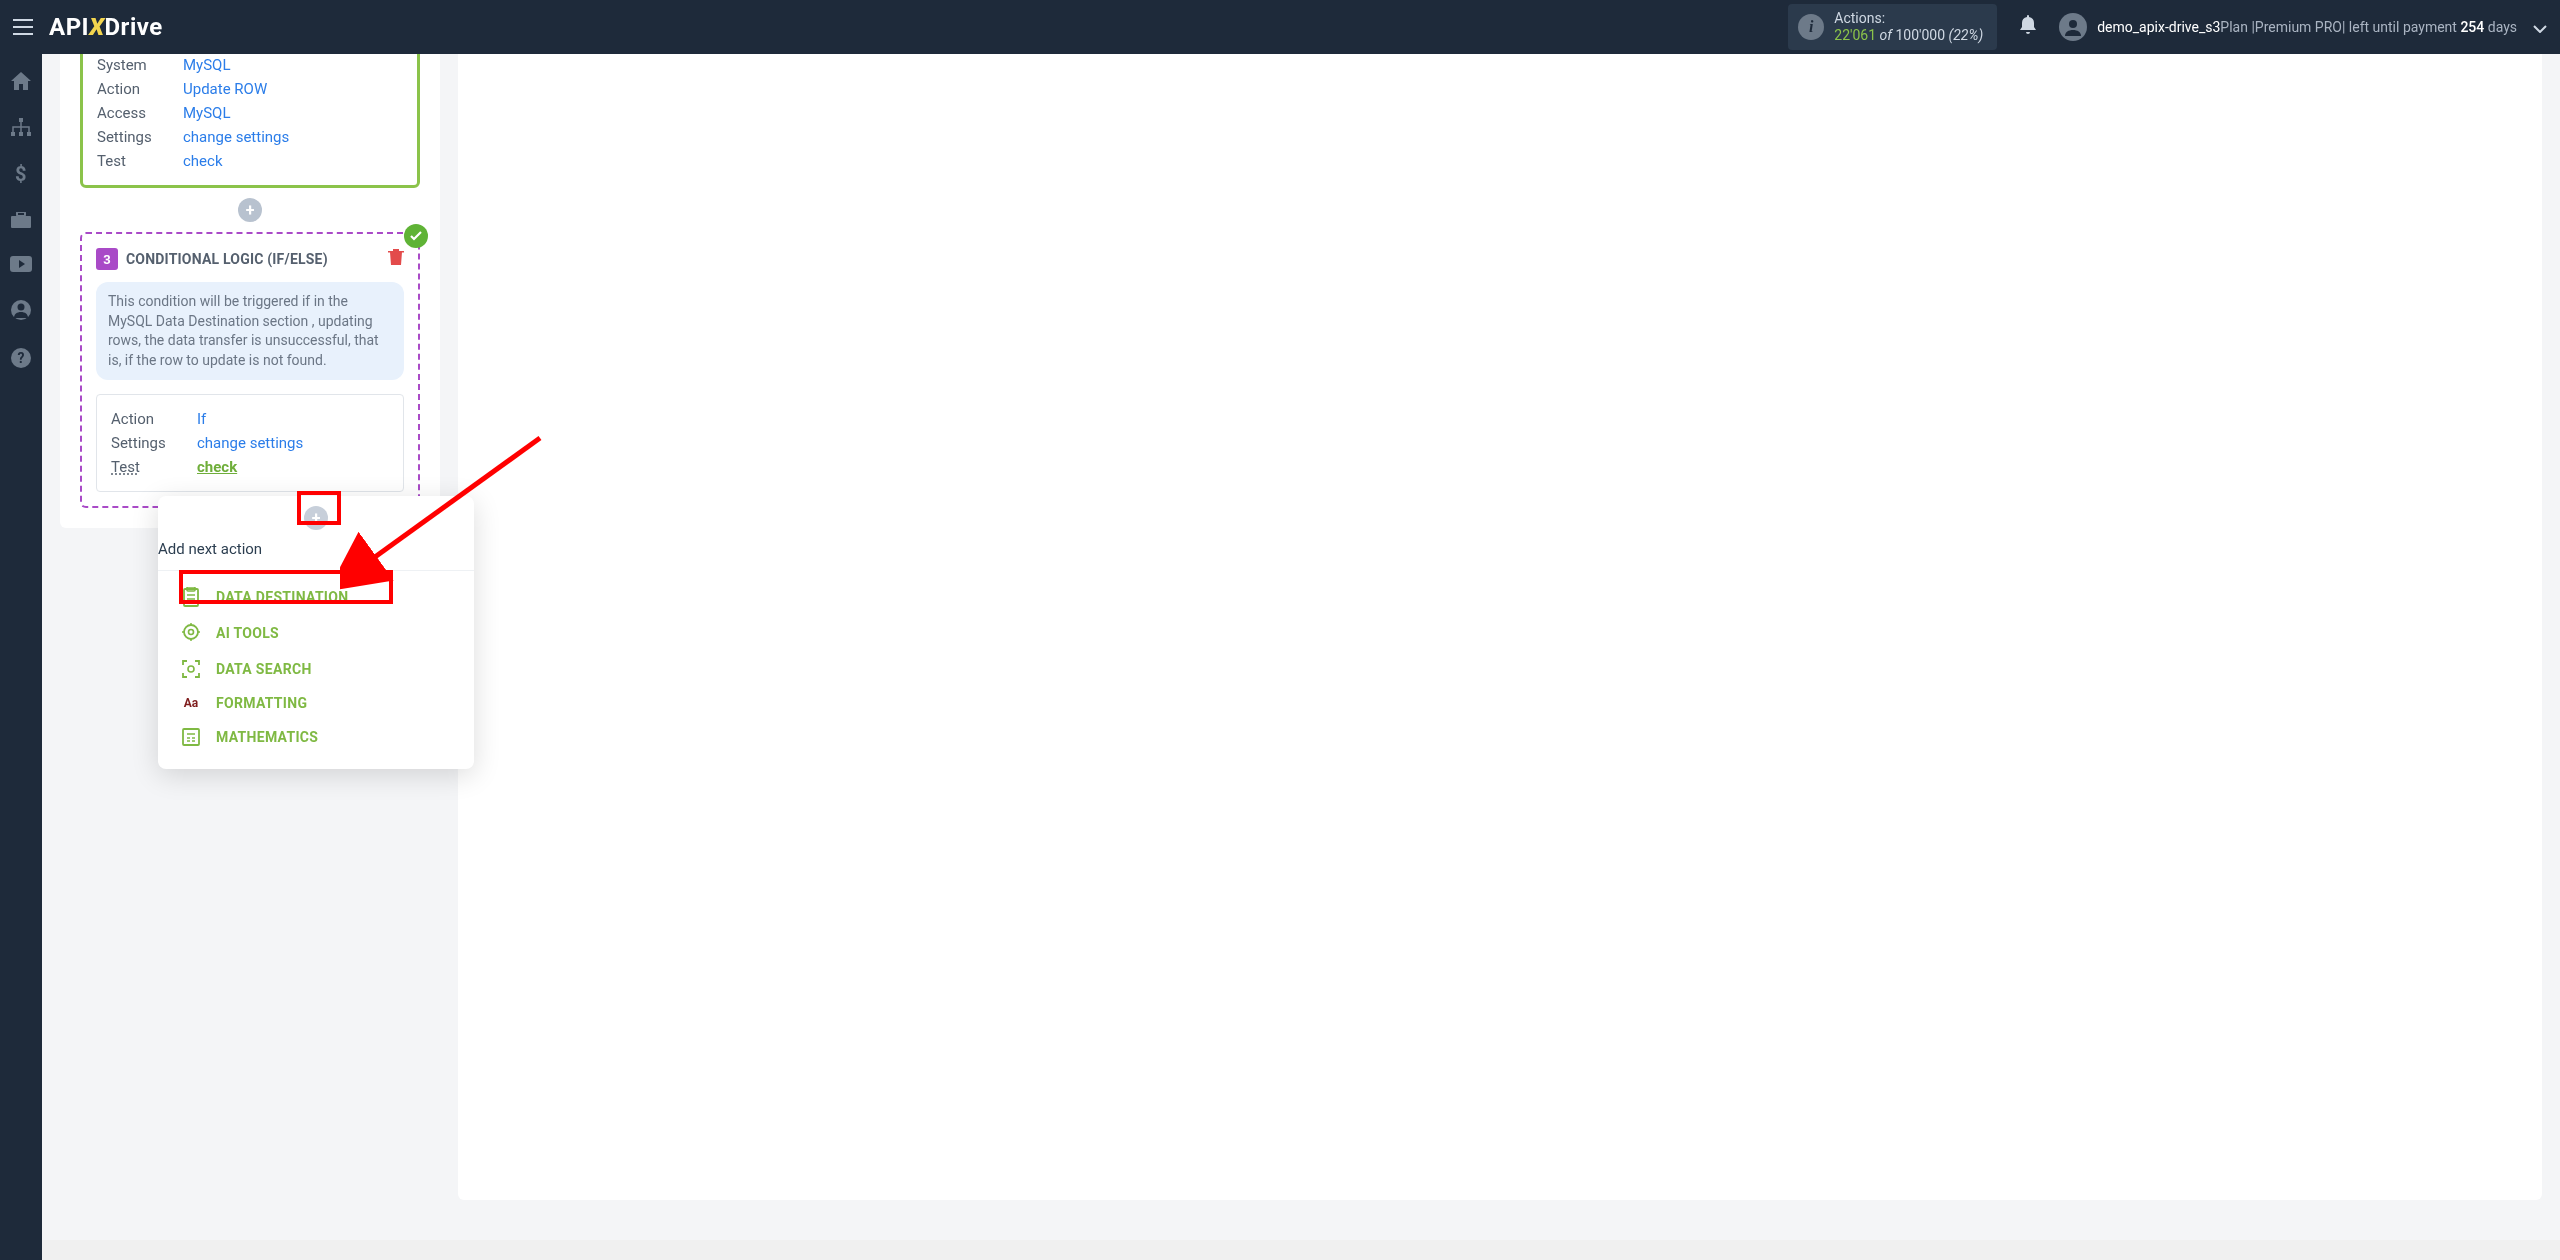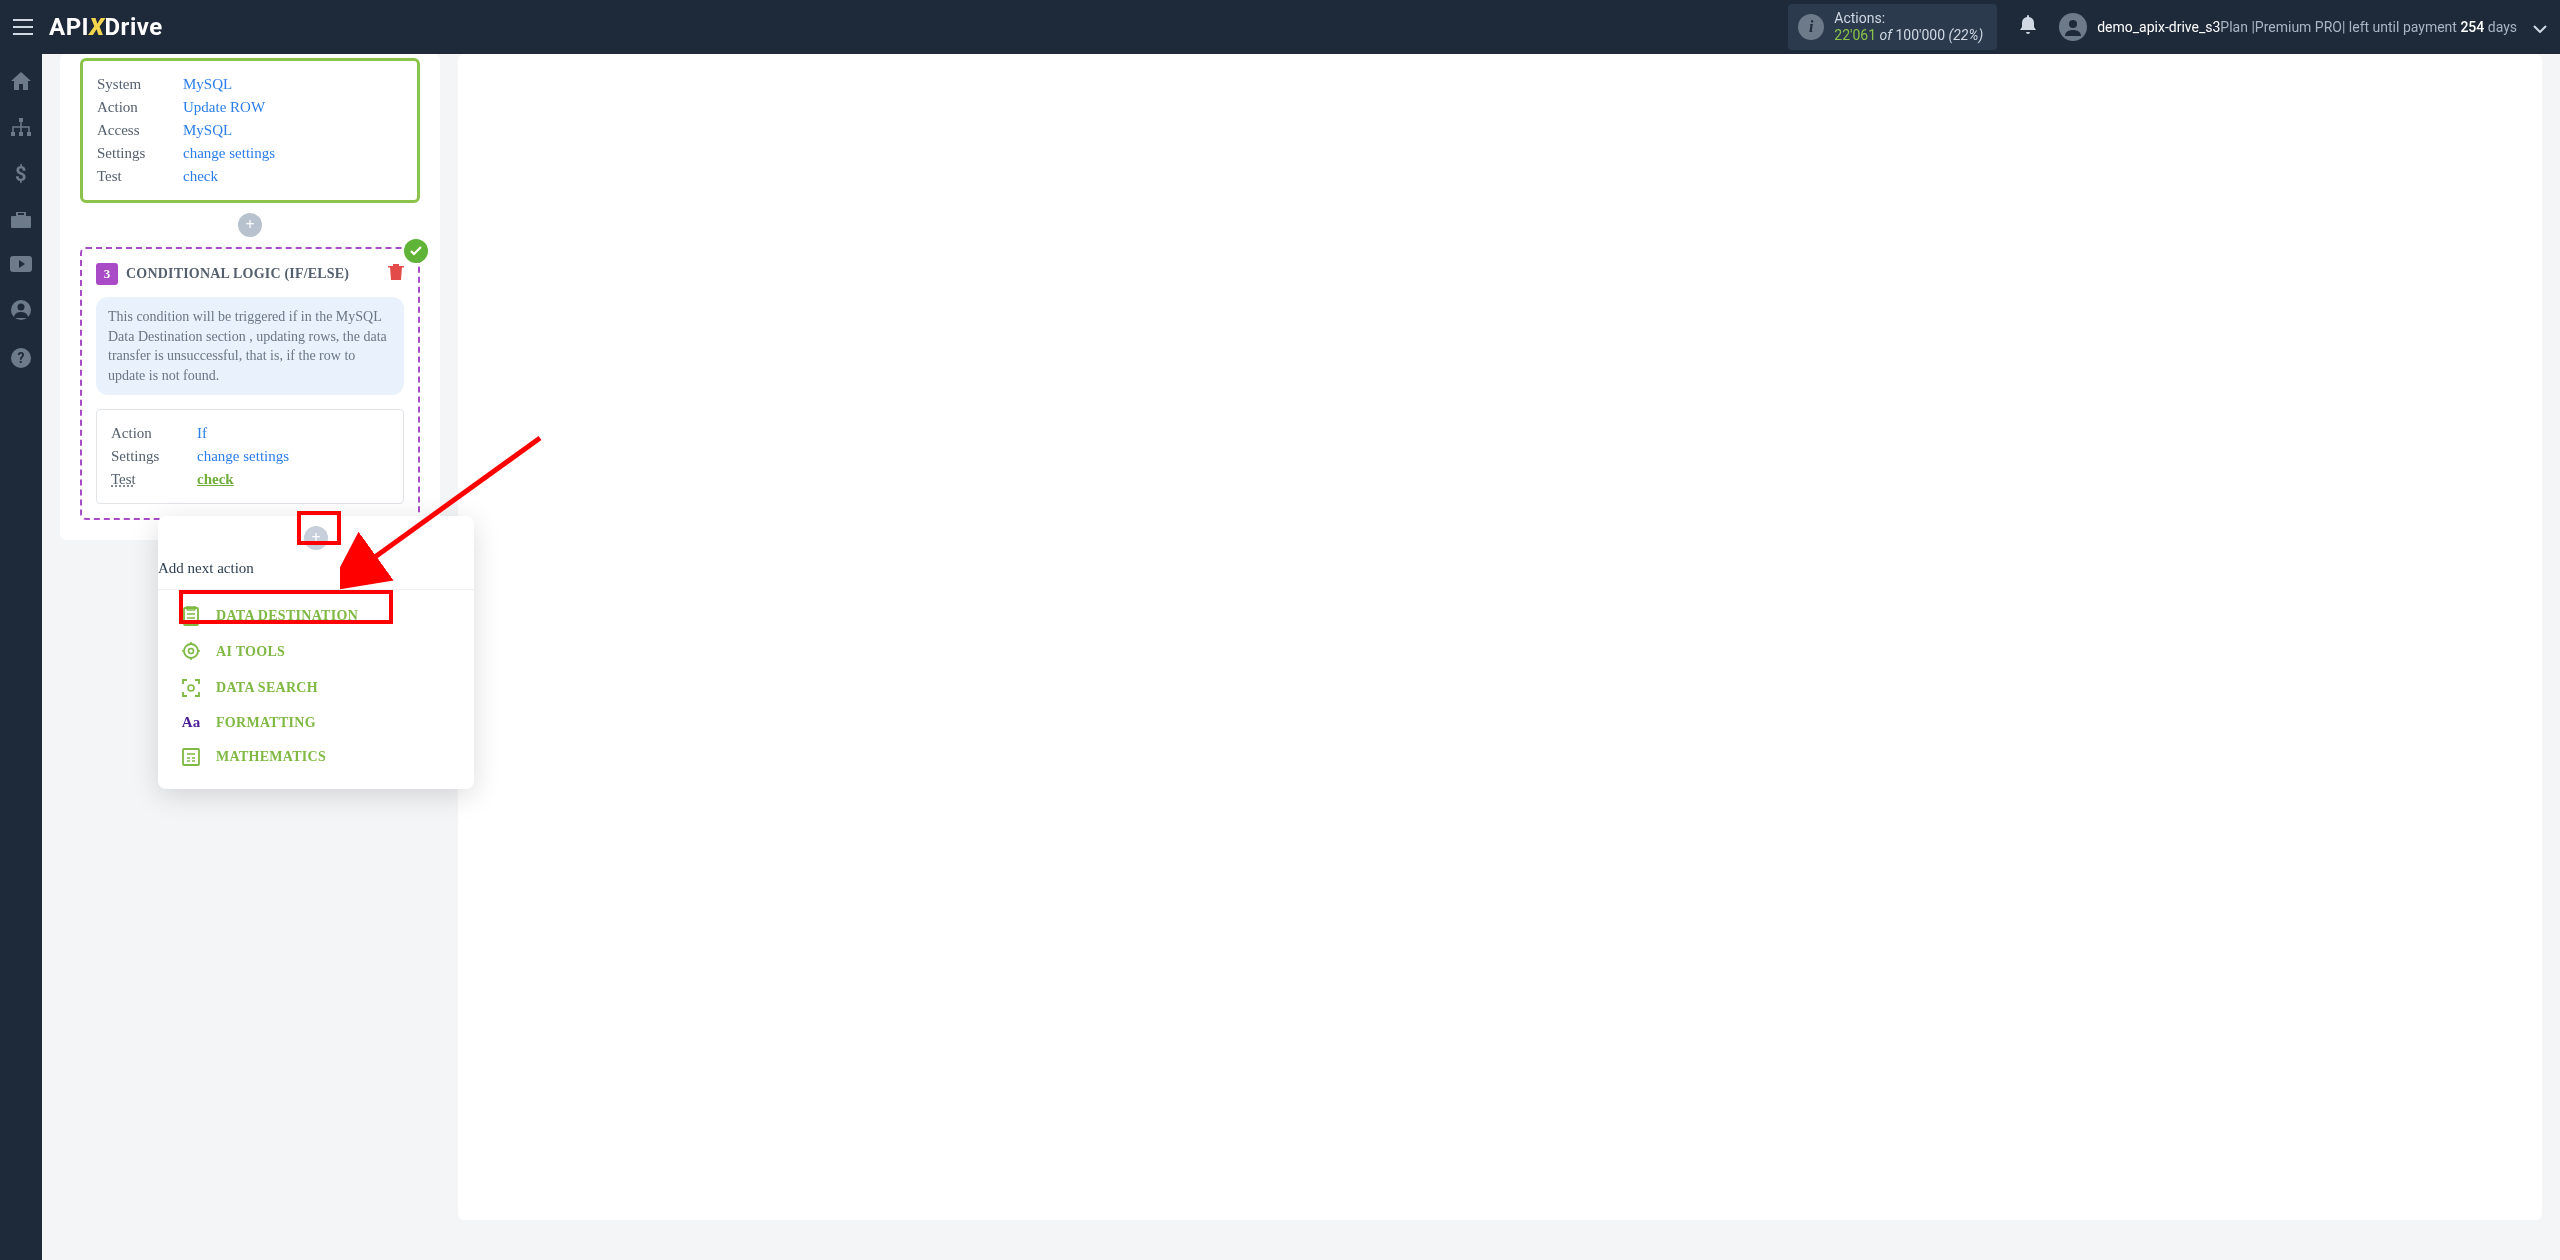--- a/index.html
+++ b/index.html
@@ -30,21 +30,21 @@
   .user-name { color:#fff; }
   .plan-line { color:#aab4c2; }
   .plan-line .days { color:#fff; font-weight:500; }
   .chev { padding:6px; cursor:pointer; }
   
   
   .sidebar { position:fixed; top:54px; left:0; bottom:0; width:42px; background:#1e2a3a; display:flex; flex-direction:column; align-items:center; padding-top:14px; gap:20px; z-index:90; }
   .sidebar .sb-item { color:#6d7a89; cursor:pointer; width:100%; display:flex; justify-content:center; padding:4px 0; }
   
   
-  .main { margin-left:42px; margin-top:54px; padding:0 18px 40px; min-height:calc(100vh - 54px); background:#f4f5f7; display:flex; gap:18px;font-family:Liberation Serif, serif; }
+  .main { margin-left:42px; margin-top:34px; padding:0 18px 40px; min-height:calc(100vh - 54px); background:#f4f5f7; display:flex; gap:18px; }
   .left-col { width:380px; flex-shrink:0; }
   .right-col { flex:1; background:#ffffff; border-radius:6px; margin-top:0; min-height:520px; }
   
   .card { background:#fff; border-radius:6px; padding:0 0 20px 0; position:relative; }
   
   
   .block-green { border:3px solid #8bc34a; border-radius:6px; margin:0 20px; padding:12px 14px; background:#fff; }
   .kv-row { display:flex; gap:10px; padding:3px 0; font-size:15px; }
   .kv-label { width:76px; color:#55606e; }
   .kv-value { color:#2b7de9; }
@@ -268,21 +268,21 @@
         <div class="dd-item-icon">
             <svg width="20" height="20" viewBox="0 0 20 20">
               <path d="M2 6V2h4M18 6V2h-4M2 14v4h4M18 14v4h-4" stroke="#7fb943" stroke-width="1.8" fill="none"></path>
               <circle cx="10" cy="10" r="3" fill="none" stroke="#7fb943" stroke-width="1.6"></circle>
             </svg>
           </div>
         <div class="dd-item-label">DATA SEARCH</div>
       </div>
       <div class="dd-item">
         <div class="dd-item-icon">
-            <span style="font-weight:700;color:#4c1d95;font-size:15px">Aa</span>
+            <span style="font-weight:700;color:#7f1d1d;font-size:12px">Aa</span>
           </div>
         <div class="dd-item-label">FORMATTING</div>
       </div>
       <div class="dd-item">
         <div class="dd-item-icon">
             <svg width="20" height="20" viewBox="0 0 20 20">
               <rect x="2" y="2" width="16" height="16" rx="1" fill="none" stroke="#7fb943" stroke-width="1.8"></rect>
               <line x1="6" y1="7" x2="14" y2="7" stroke="#7fb943" stroke-width="1.5"></line>
               <line x1="6" y1="11" x2="9" y2="11" stroke="#7fb943" stroke-width="1.5"></line>
               <line x1="11" y1="11" x2="14" y2="11" stroke="#7fb943" stroke-width="1.5"></line>

